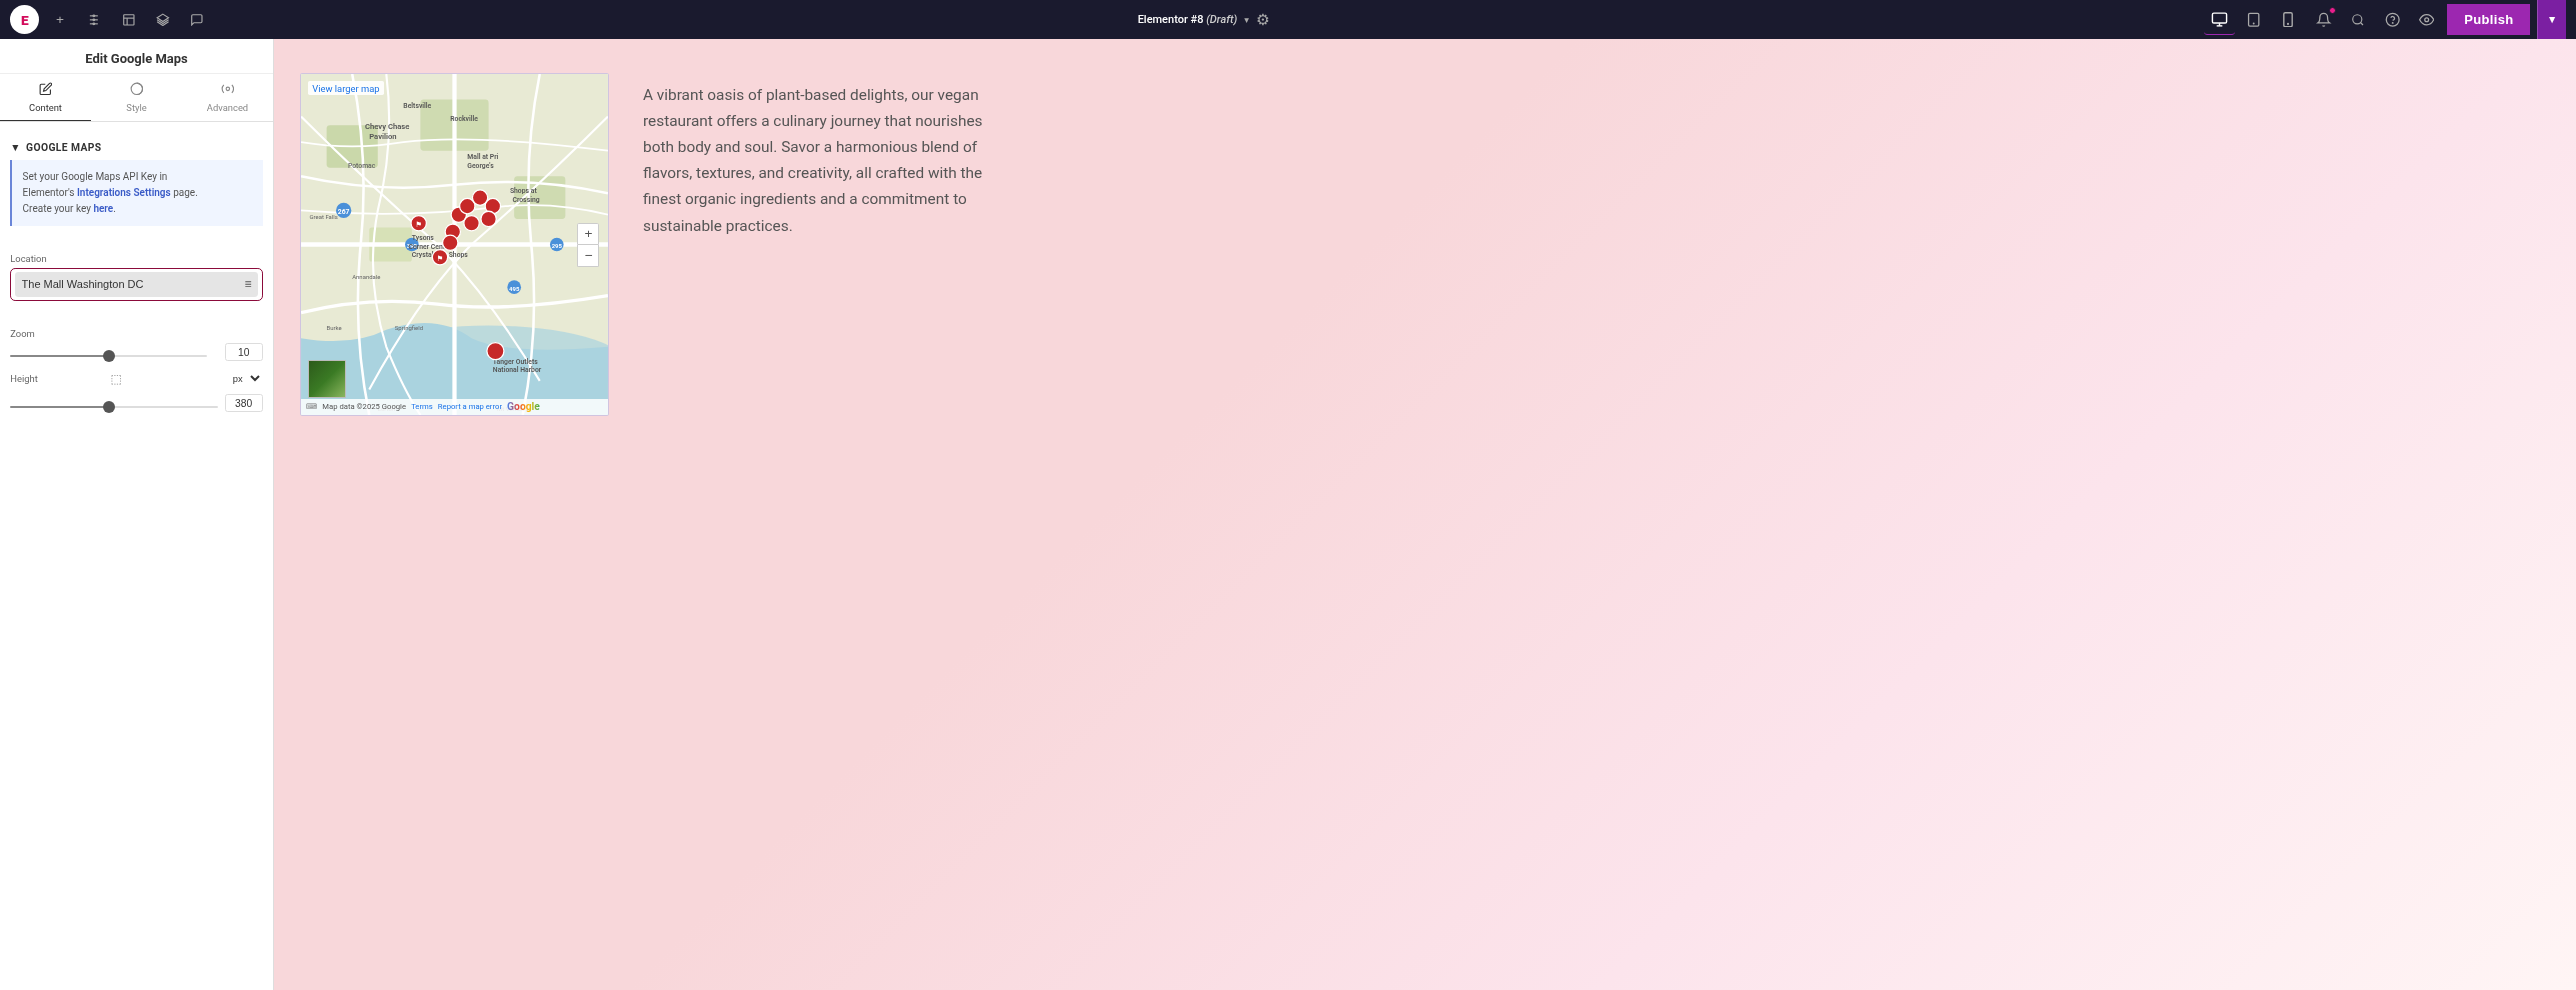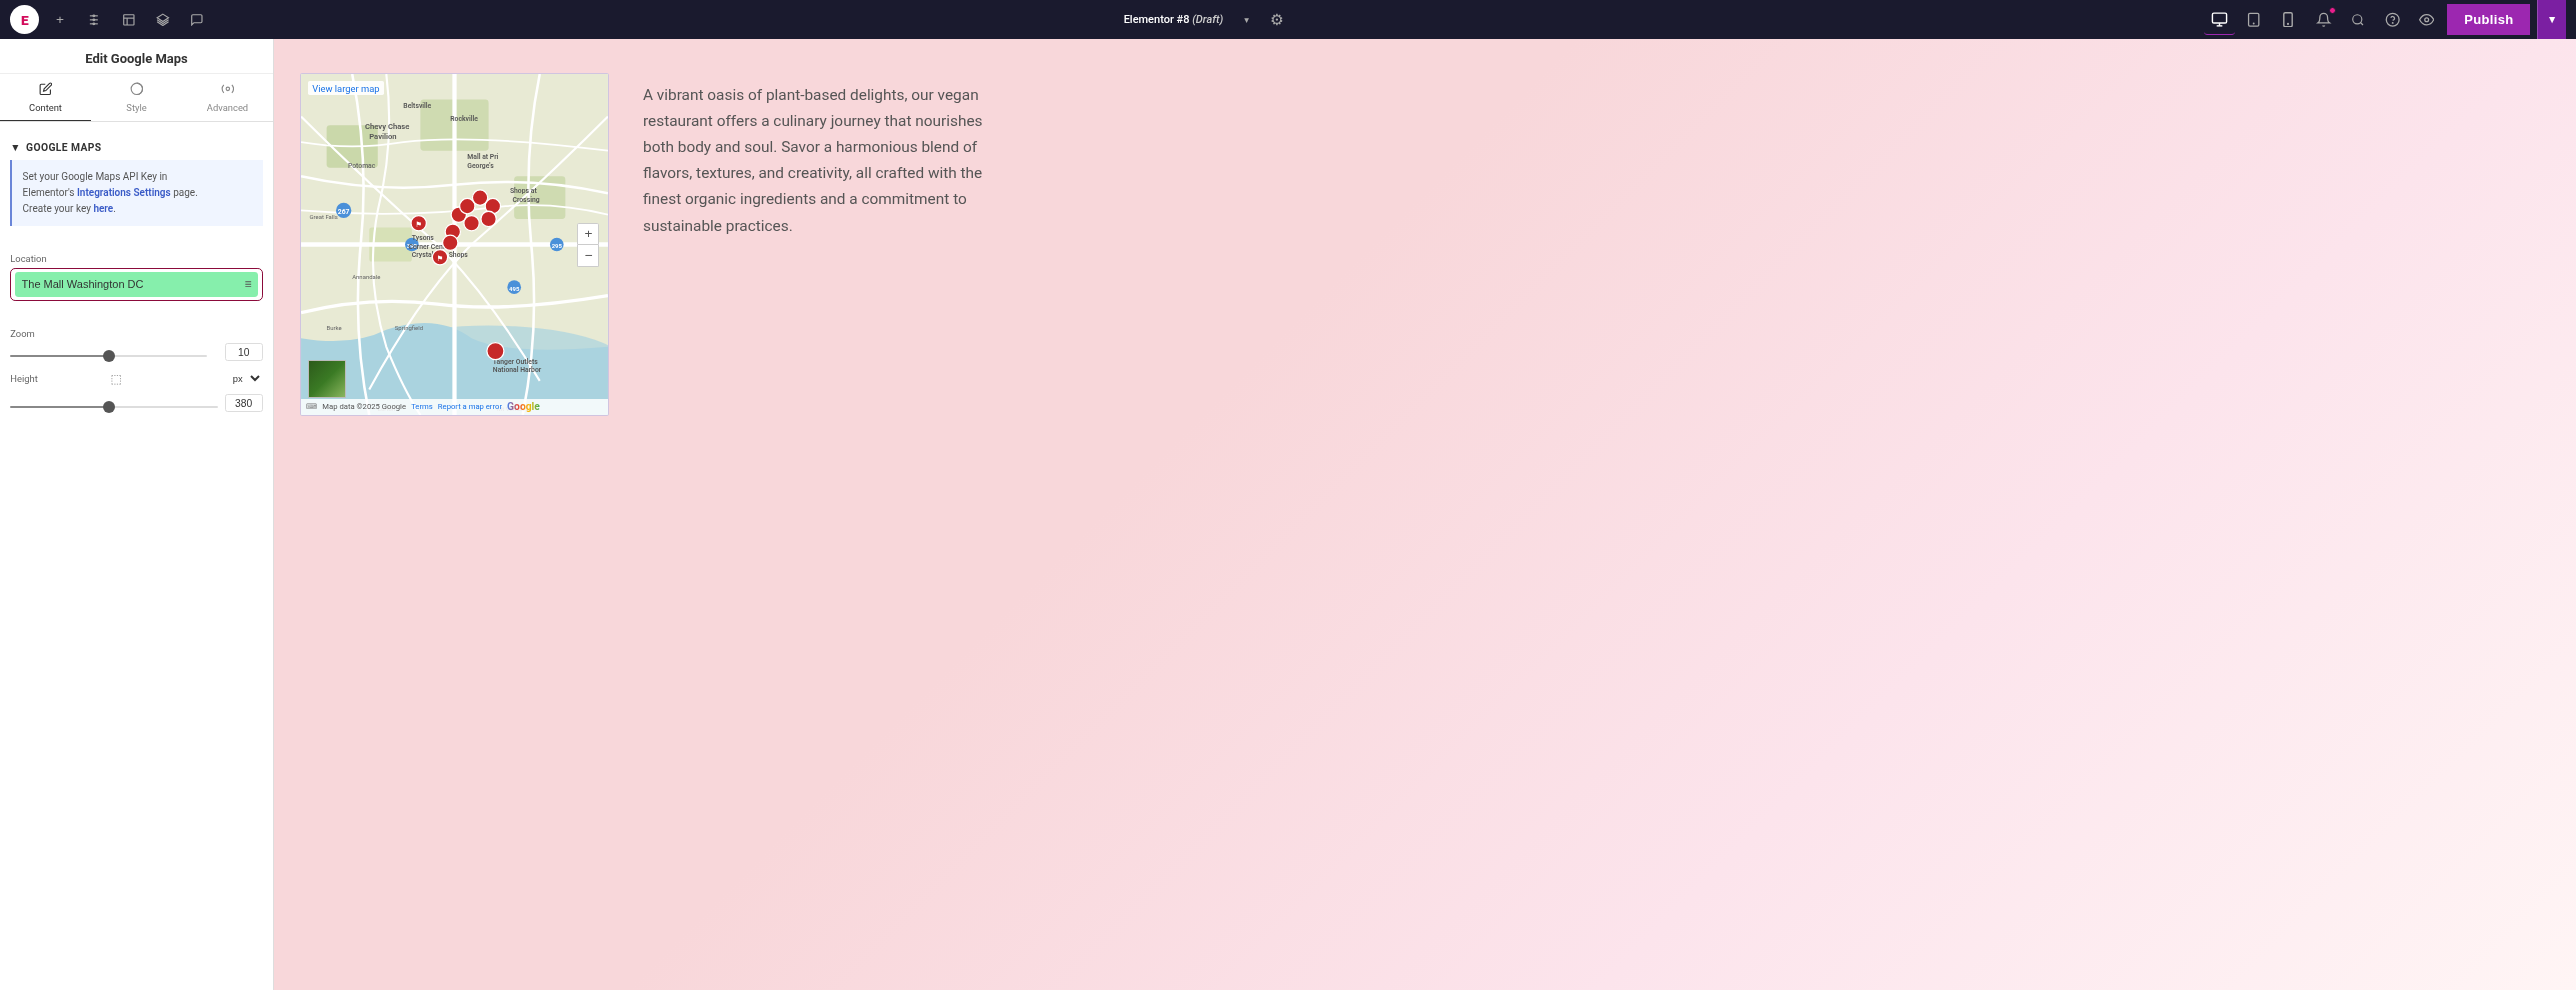--- a/index.html
+++ b/index.html
@@ -23,21 +23,21 @@
       display: flex; align-items: center; justify-content: center;
       font-weight: 900; font-size: 13.7px; color: #d30c5c; flex-shrink: 0;
     }
     .topbar-icon-btn {
       width: 27.4px; height: 27.4px;
       display: flex; align-items: center; justify-content: center;
       color: #aaa; font-size: 13.7px; cursor: pointer; border-radius: 3.4px;
       background: transparent; border: none;
     }
     .topbar-center {
-      flex: 1; display: flex; align-items: center; justify-content: center; gap: 21px;
+      flex: 1; display: flex; align-items: center; justify-content: center; gap: 7px;
     }
     .topbar-title {
       color: #fff; font-size: 11px; font-weight: 500;
     }
     .topbar-title .draft { font-style: italic; color: #ccc; }
     .topbar-chevron { color: #aaa; font-size: 9.4px; cursor: pointer; }
     .topbar-settings-btn {
       background: none; border: none; color: #aaa; font-size: 15.4px; cursor: pointer;
     }
     .topbar-view-group {
@@ -137,21 +137,21 @@
     }
     .location-field-wrapper {
       border: 1.7px solid #8b0a3a;
       border-radius: 5.1px;
       padding: 3.4px;
       margin-bottom: 13.7px;
       background: #fff;
     }
     .location-input-row {
       display: flex; align-items: center;
-      background: #86efac; border-radius: 3.4px;
+      background: #e5e5e5; border-radius: 3.4px;
     }
     .location-input {
       flex: 1; border: none; outline: none;
       font-size: 11px; color: #333; padding: 5.1px 6.9px;
       background: transparent;
     }
     .location-list-icon {
       color: #555; font-size: 12px; padding: 5.1px 6.9px; cursor: pointer;
     }
 

